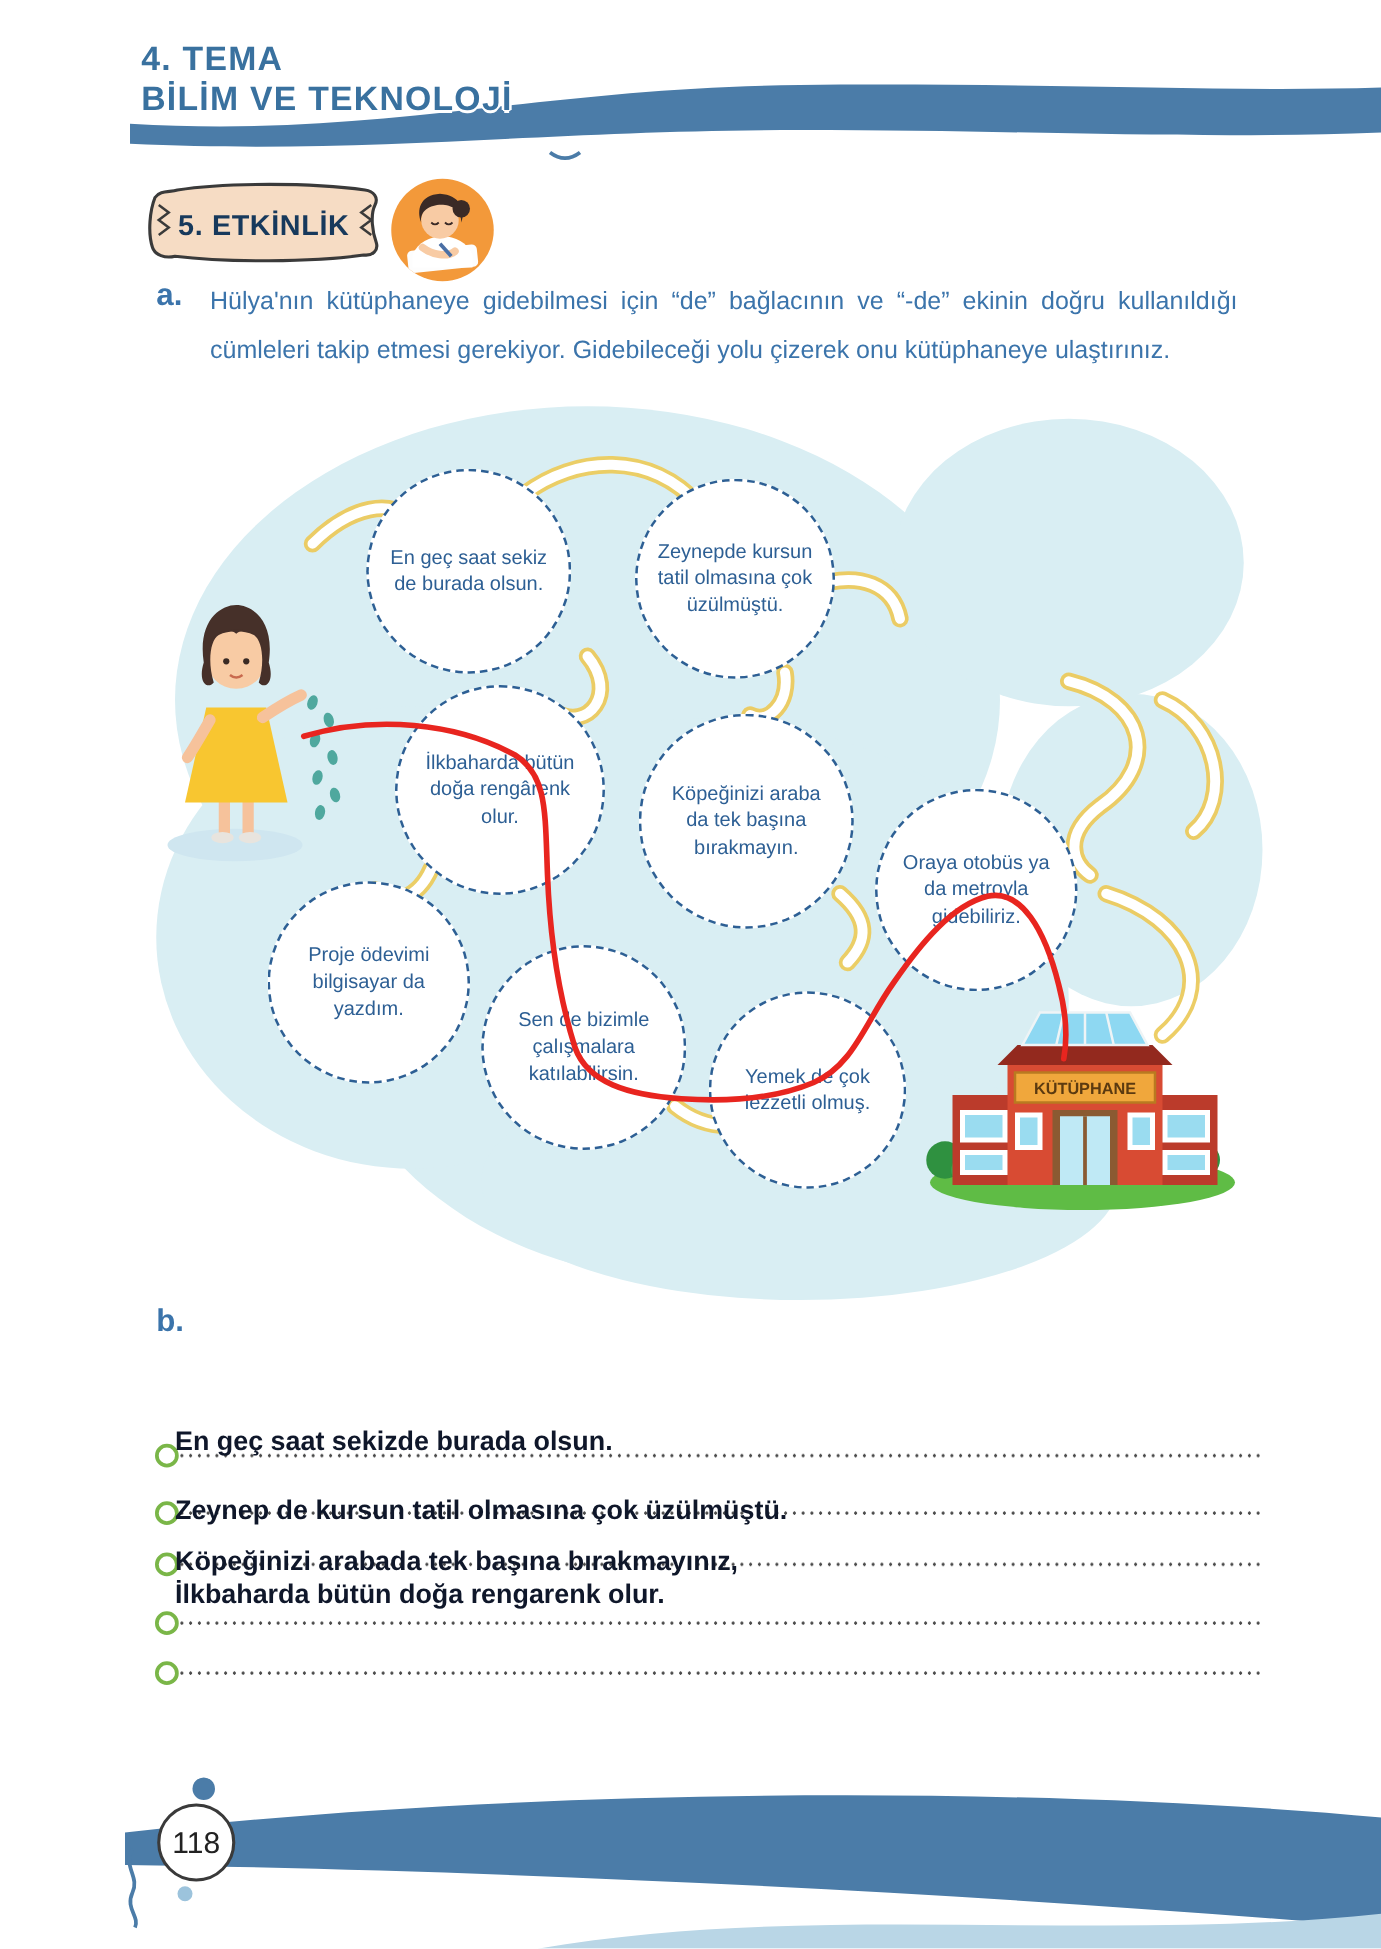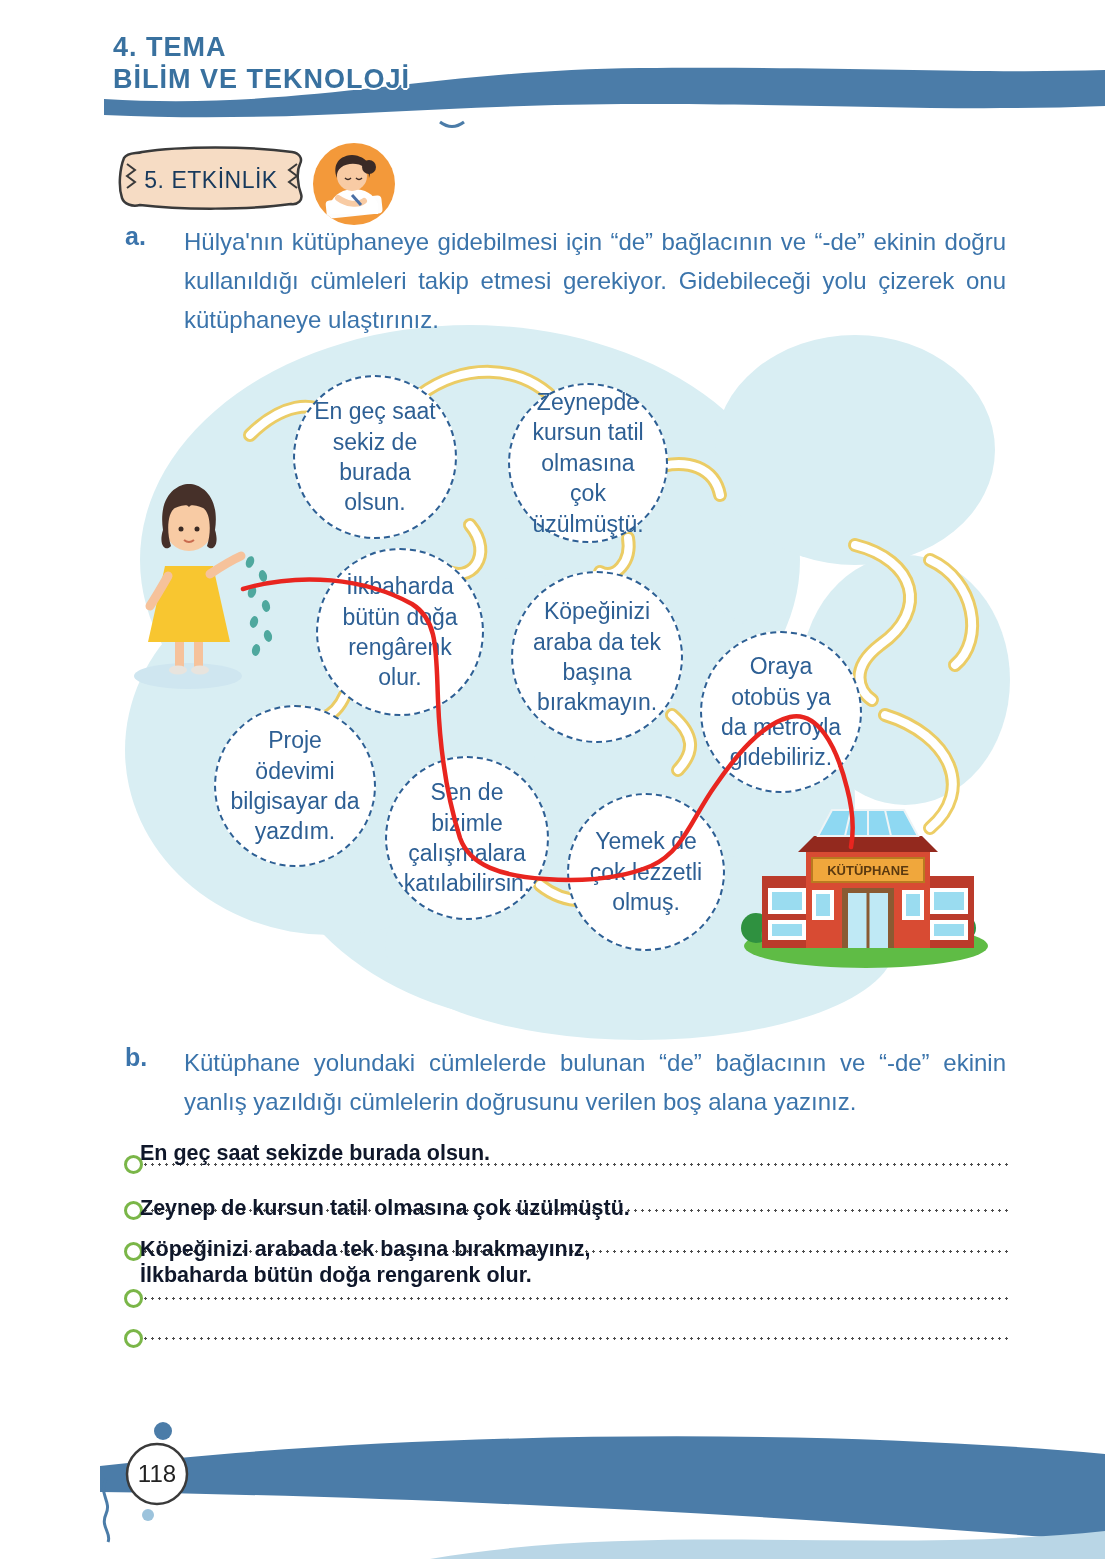--- a/index.html
+++ b/index.html
@@ -7,31 +7,31 @@
         font-family:"Liberation Sans", sans-serif;}
   .abs{position:absolute;}
   svg{display:block;}
 
   
   .theme-num{left:113px;top:32px;font-size:27px;font-weight:bold;color:#39719f;letter-spacing:1px;z-index:5;}
   .theme-title{left:113px;top:64px;font-size:27px;font-weight:bold;color:#39719f;letter-spacing:1px;z-index:5;
     text-shadow:-2px 0 #fff,2px 0 #fff,0 -2px #fff,0 2px #fff,-1px -1px #fff,1px 1px #fff,-1px 1px #fff,1px -1px #fff;}
 
   
-  .badge-label{left:130px;top:167px;width:162px;text-align:center;font-size:23px;font-weight:normal;
+  .badge-label{left:130px;top:167px;width:162px;text-align:center;font-size:23px;font-weight:bold;
     color:#17395c;letter-spacing:.5px;z-index:6;}
 
   
   .task-marker{font-size:25px;font-weight:bold;color:#3b74ab;z-index:5;}
-  .task-text{font-size:24px;color:#3b74ab;line-height:39px;text-align:justify;z-index:5;margin-left:16px;}
+  .task-text{font-size:20px;color:#3b74ab;line-height:39px;text-align:justify;z-index:5;}
 
   
   .bubble{position:absolute;border:2.5px dashed #2d5f94;border-radius:50%;background:#fff;
     display:flex;align-items:center;justify-content:flex-end;text-align:center;color:#2d5f94;
-    font-size:23px;line-height:1.32;padding:14px;box-sizing:border-box;z-index:2;}
+    font-size:16px;line-height:1.32;padding:14px;box-sizing:border-box;z-index:2;}
 
   
   .red-answer{position:absolute;color:#0f172a;font-size:21.5px;font-weight:bold;z-index:5;white-space:nowrap;}
   .dotline{position:absolute;left:142px;width:868px;height:3px;z-index:4;
     background-image:radial-gradient(circle,#4a4a4a 1.2px,transparent 1.4px);
     background-size:7px 3px;background-repeat:repeat-x;}
   .bullet{position:absolute;left:124px;width:13px;height:13px;border:3px solid #7ab648;
     border-radius:50%;background:#fff;z-index:4;}
 
   .layer1{left:0;top:0;z-index:1;}
@@ -201,21 +201,20 @@
     </div>
   <div class="bubble" style="left:567px;top:793px;width:158px;height:158px">
     <span>Yemek de çok lezzetli olmuş.</span>
     </div>
 
   <svg class="abs layer3" width="1105" height="1559" viewBox="0 0 1105 1559">
     <path d="M243,589 C300,572 365,578 412,604 C438,620 436,650 438,700 C440,752 448,800 460,838 C470,866 502,876 545,879 C588,882 625,877 651,866 C683,852 692,818 715,786 C737,754 762,724 790,717 C817,711 836,744 847,788 C855,818 853,836 851,847" stroke="#e8251f" stroke-width="4.5" fill="none" stroke-linecap="round"></path>
   </svg>
 
   <div class="abs task-marker" style="left:125px;top:1043px">b.</div>
-  <div class="abs task-text" style="left:168px;top:1043px;width:822px">Kütüphane yolundaki cümlelerde bulunan “de” bağlacının ve “-de” ekinin yanlış yazıldığı cümlelerin doğrusunu verilen boş alana yazınız.</div>
 
   <span class="bullet" style="top:1155px"></span>
   <span class="bullet" style="top:1201px"></span>
   <span class="bullet" style="top:1242px"></span>
   <span class="bullet" style="top:1289px"></span>
   <span class="bullet" style="top:1329px"></span>
 
   <div class="dotline" style="top:1163px"></div>
   <div class="dotline" style="top:1209px"></div>
   <div class="dotline" style="top:1250px"></div>

